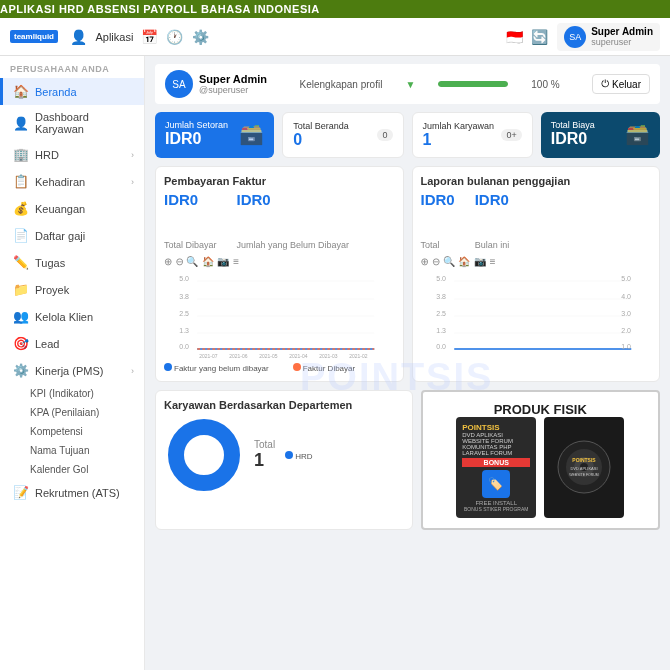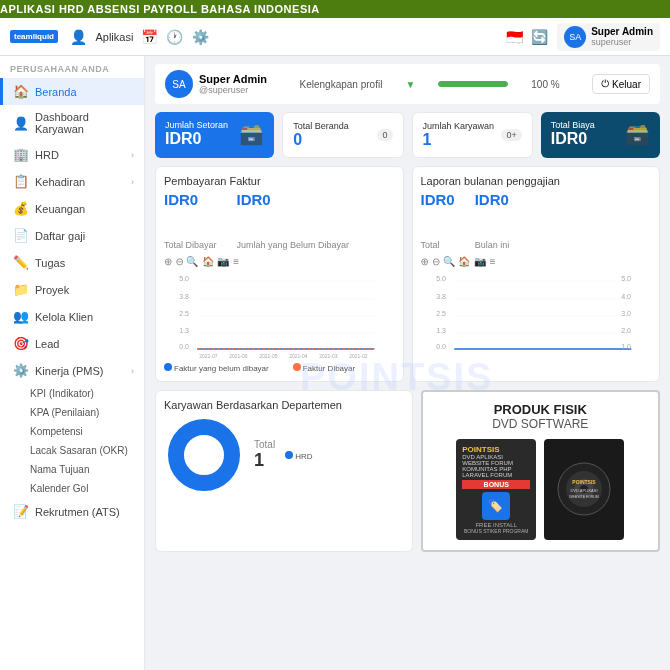--- a/index.html
+++ b/index.html
@@ -81,21 +81,21 @@
     .stat-card.white { background: #fff; color: #333; border: 1px solid #e8e8e8; }
     .stat-card.purple { background: #0c4a6e; color: #fff; }
     .stat-label { font-size: 9px; }
     .stat-value { font-size: 16px; font-weight: bold; }
     .stat-row { display: flex; justify-content: space-between; align-items: center; }
     .stat-badge-dark { background: #f0f0f0; padding: 1px 5px; border-radius: 10px; font-size: 9px; color: #555; }
 
     
     .charts-row { display: flex; gap: 8px; margin-bottom: 8px; }
     .chart-card { flex: 1; background: #fff; border-radius: 6px; padding: 8px; border: 1px solid #e8e8e8; }
-    .chart-title { font-size: 11px; font-weight: normal; color: #333; margin-bottom: 4px; }
+    .chart-title { font-size: 11px; font-weight: bold; color: #333; margin-bottom: 4px; }
     .chart-values { display: flex; gap: 20px; margin-bottom: 6px; }
     .chart-val { }
     .chart-val-num { font-size: 15px; font-weight: bold; color: #1a73e8; }
     .chart-val-label { font-size: 9px; color: #888; margin-top: 32px; }
     .chart-toolbar { display: flex; gap: 3px; align-items: center; font-size: 10px; color: #888; margin-bottom: 4px; }
     .chart-area { height: 90px; position: relative; }
 
     
     .chart-svg { width: 100%; height: 90px; }
 
@@ -204,21 +204,20 @@
       <span>Lead</span>
     </div>
     <div class="sidebar-item">
       <span class="sidebar-icon">⚙️</span>
       <span>Kinerja (PMS)</span>
       <span class="sidebar-arrow">›</span>
     </div>
     <div class="sidebar-sub">KPI (Indikator)</div>
     <div class="sidebar-sub">KPA (Penilaian)</div>
     <div class="sidebar-sub">Kompetensi</div>
-    <div class="sidebar-sub">Lacak Sasaran (OKR)</div>
     <div class="sidebar-sub">Nama Tujuan</div>
     <div class="sidebar-sub">Kalender Gol</div>
     <div class="sidebar-item">
       <span class="sidebar-icon">📝</span>
       <span>Rekrutmen (ATS)</span>
     </div>
   </div>
 
   <div class="content-wrapper">
 
@@ -400,21 +399,20 @@
             </div>
             <div class="chart-legend" style="flex-direction:column;">
               <span><span class="legend-dot" style="background:#1a73e8;"></span><span>HRD</span></span>
             </div>
           </div>
         </div>
 
         <div style="flex:1;position:relative;">
           <div style="background:#fff;border:2px solid #ccc;border-radius:4px;padding:10px;text-align:center;">
             <div style="font-size:13px;font-weight:bold;color:#222;">PRODUK FISIK</div>
-            <div style="font-size:12px;color:#555;margin-bottom:8px;">DVD SOFTWARE</div>
             <div style="display:flex;gap:8px;justify-content:center;">
               <div style="width:80px;background:#2a2a2a;border-radius:4px;padding:6px;color:#fff;text-align:left;">
                 <div style="font-size:8px;font-weight:bold;color:#f0c040;">POINTSIS</div>
                 <div style="font-size:6px;color:#ccc;margin-bottom:2px;">DVD APLIKASI WEBSITE FORUM KOMUNITAS PHP LARAVEL FORUM</div>
                 <div style="background:#e53935;color:#fff;font-size:7px;font-weight:bold;text-align:center;padding:1px;">BONUS</div>
                 <div style="display:flex;align-items:center;justify-content:center;margin-top:3px;">
                   <div style="width:28px;height:28px;background:#1a73e8;border-radius:4px;display:flex;align-items:center;justify-content:center;font-size:12px;">🏷️</div>
                 </div>
                 <div style="font-size:6px;color:#aaa;text-align:center;margin-top:2px;">FREE INSTALL</div>
                 <div style="font-size:5px;color:#aaa;text-align:center;">BONUS STIKER PROGRAM</div>

